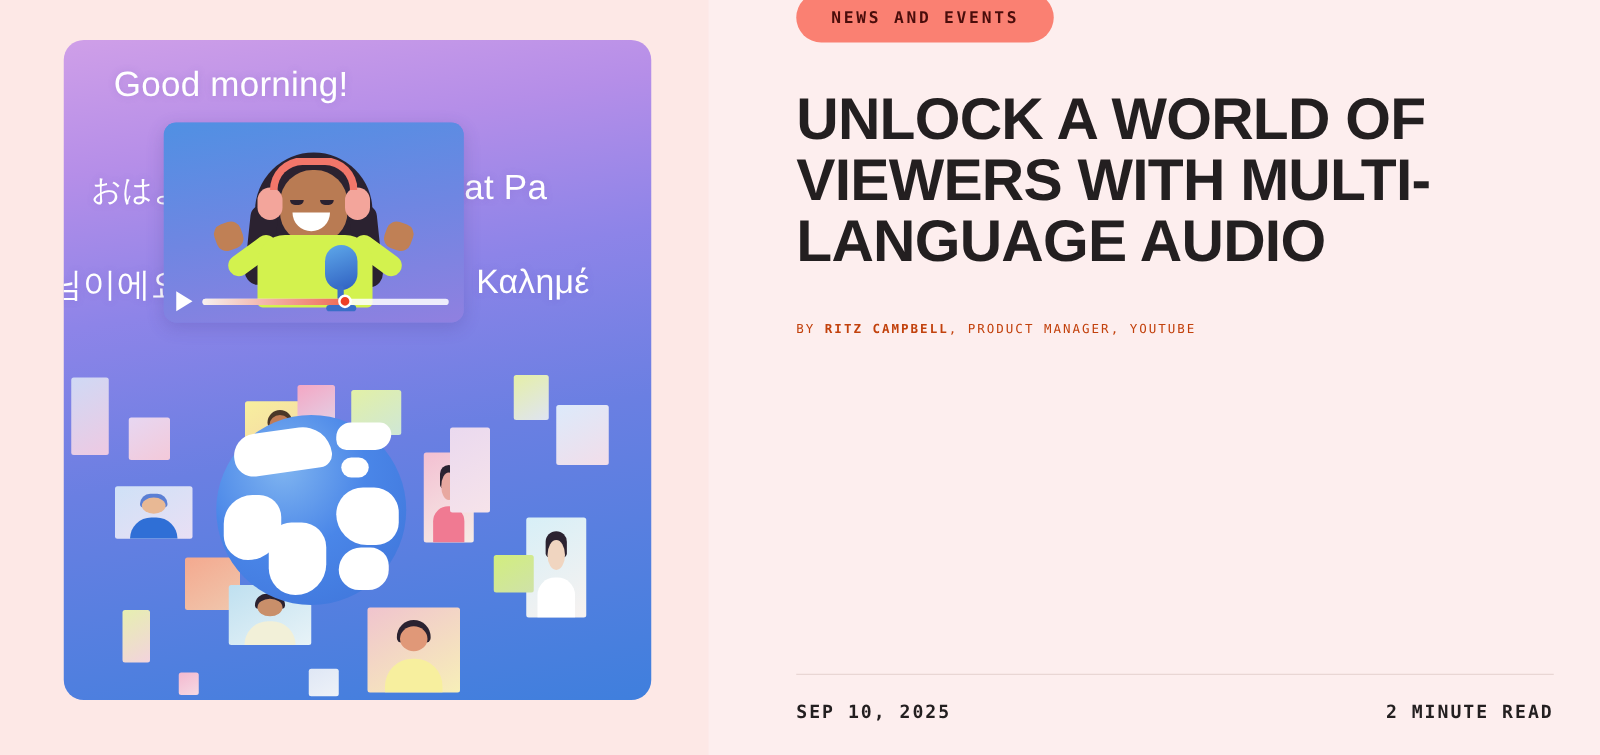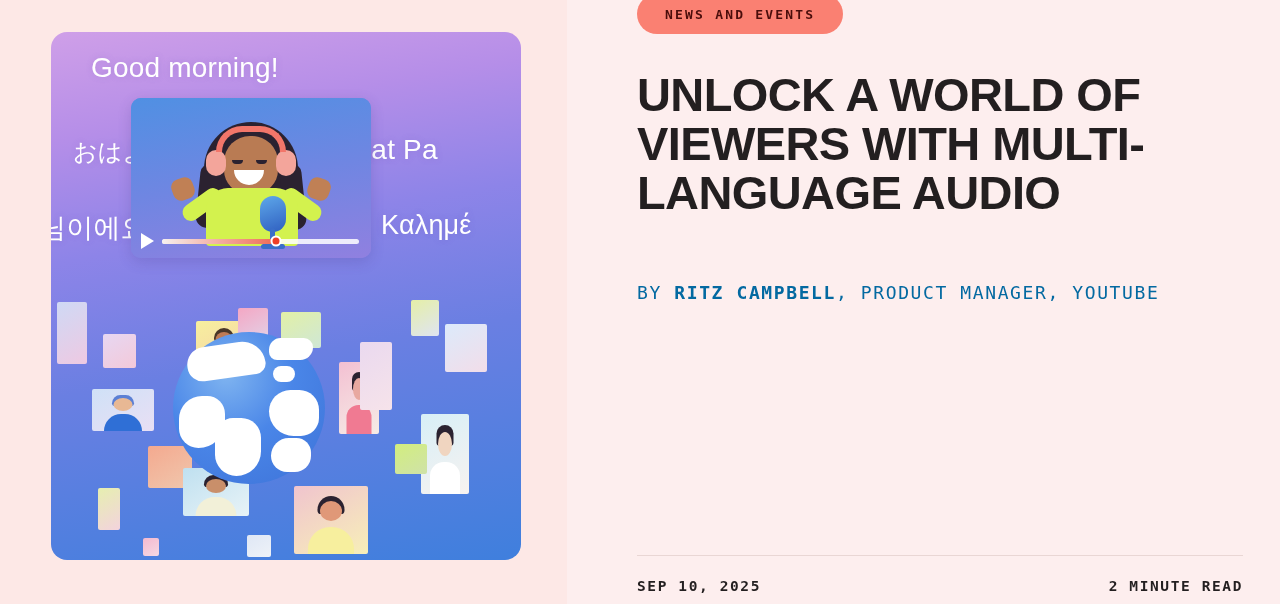--- a/index.html
+++ b/index.html
@@ -149,30 +149,30 @@
   .title {
     margin-top:36px;
     font-size:47px;
     line-height:49px;
     font-weight:700;
     color:#231f20;
     letter-spacing:-0.6px;
     max-width:560px;
   }
   .byline {
-    margin-top:65px;
-    font-size:18px;
+    margin-top:41px;
+    font-size:10px;
     letter-spacing:1.6px;
-    color:#0369a1;
+    color:#c2410c;
     font-family:"DejaVu Sans Mono", monospace;
     white-space:nowrap;
   }
   .byline .author { font-weight:700; }
   .meta {
-    position:absolute; left:70px; right:37px; bottom:0;
+    position:absolute; left:70px; right:37px; bottom:16px;
   }
   .divider { height:1px; background:#e9d6d4; }
   .meta-row {
     display:flex; justify-content:space-between; align-items:center;
     padding-top:22px; padding-bottom:10px;
     font-size:14.5px; letter-spacing:1.6px; font-weight:700;
     color:#231f20;
     font-family:"DejaVu Sans Mono", monospace;
   }
 </style>

